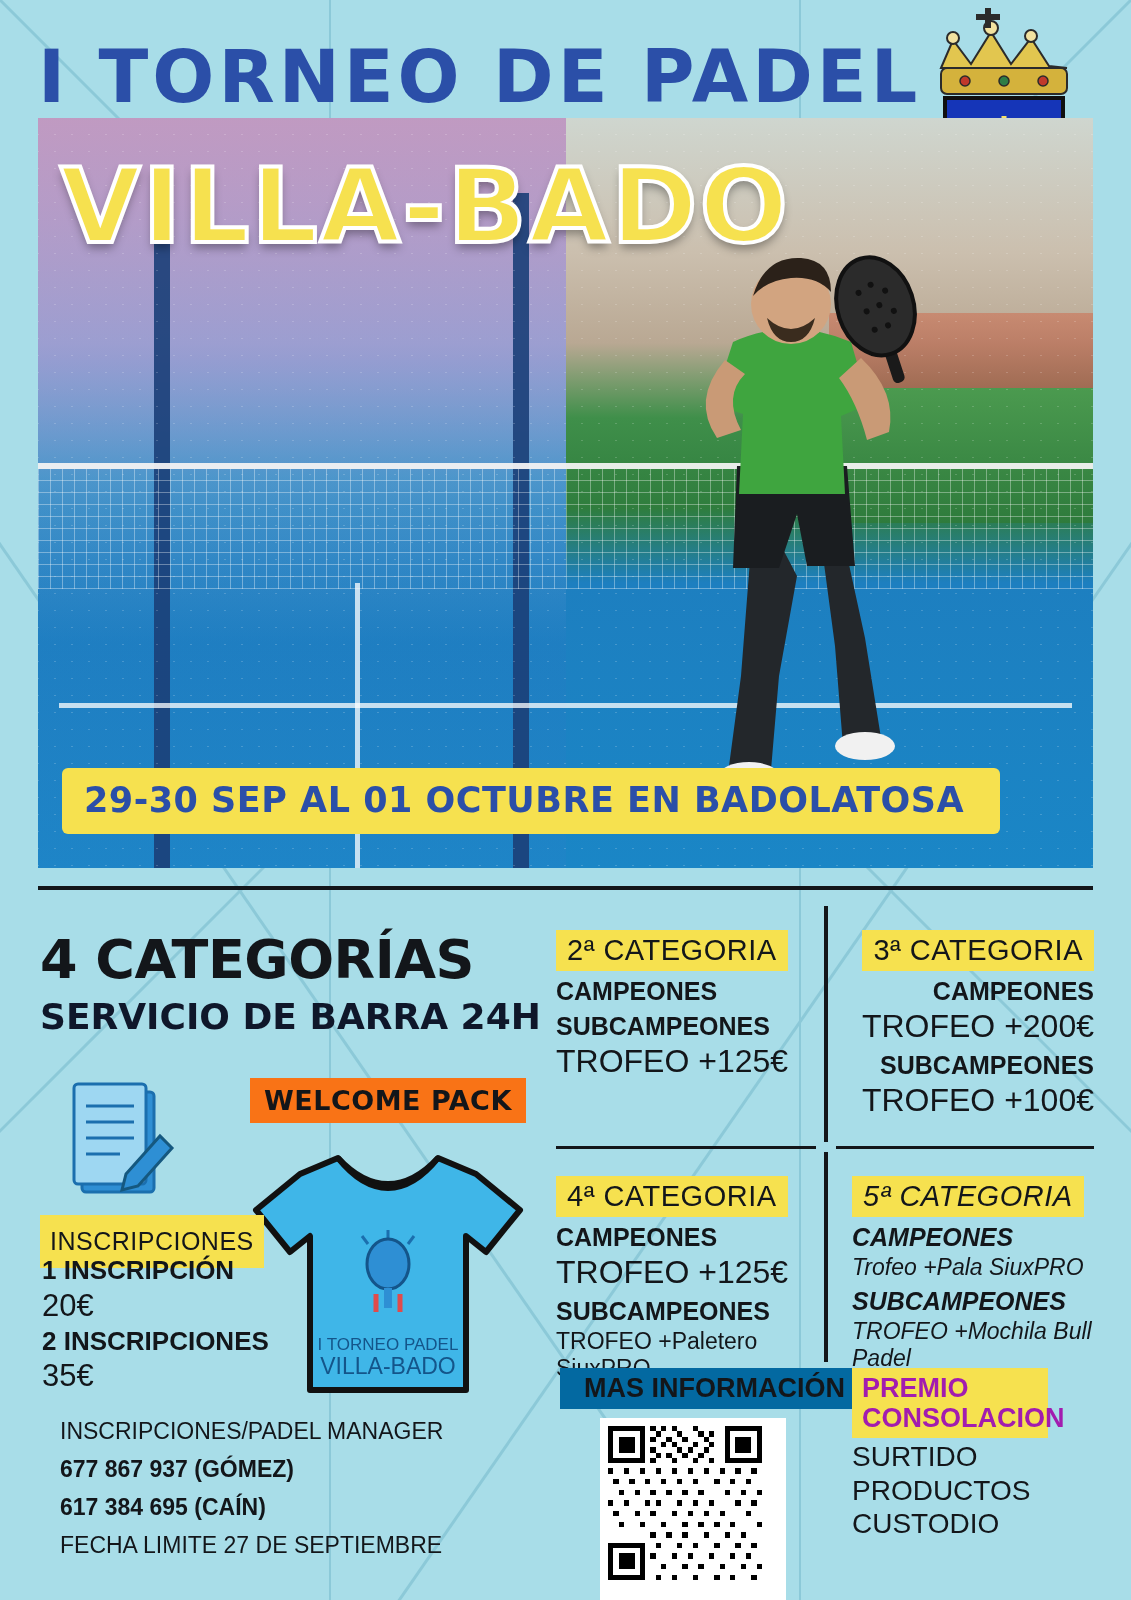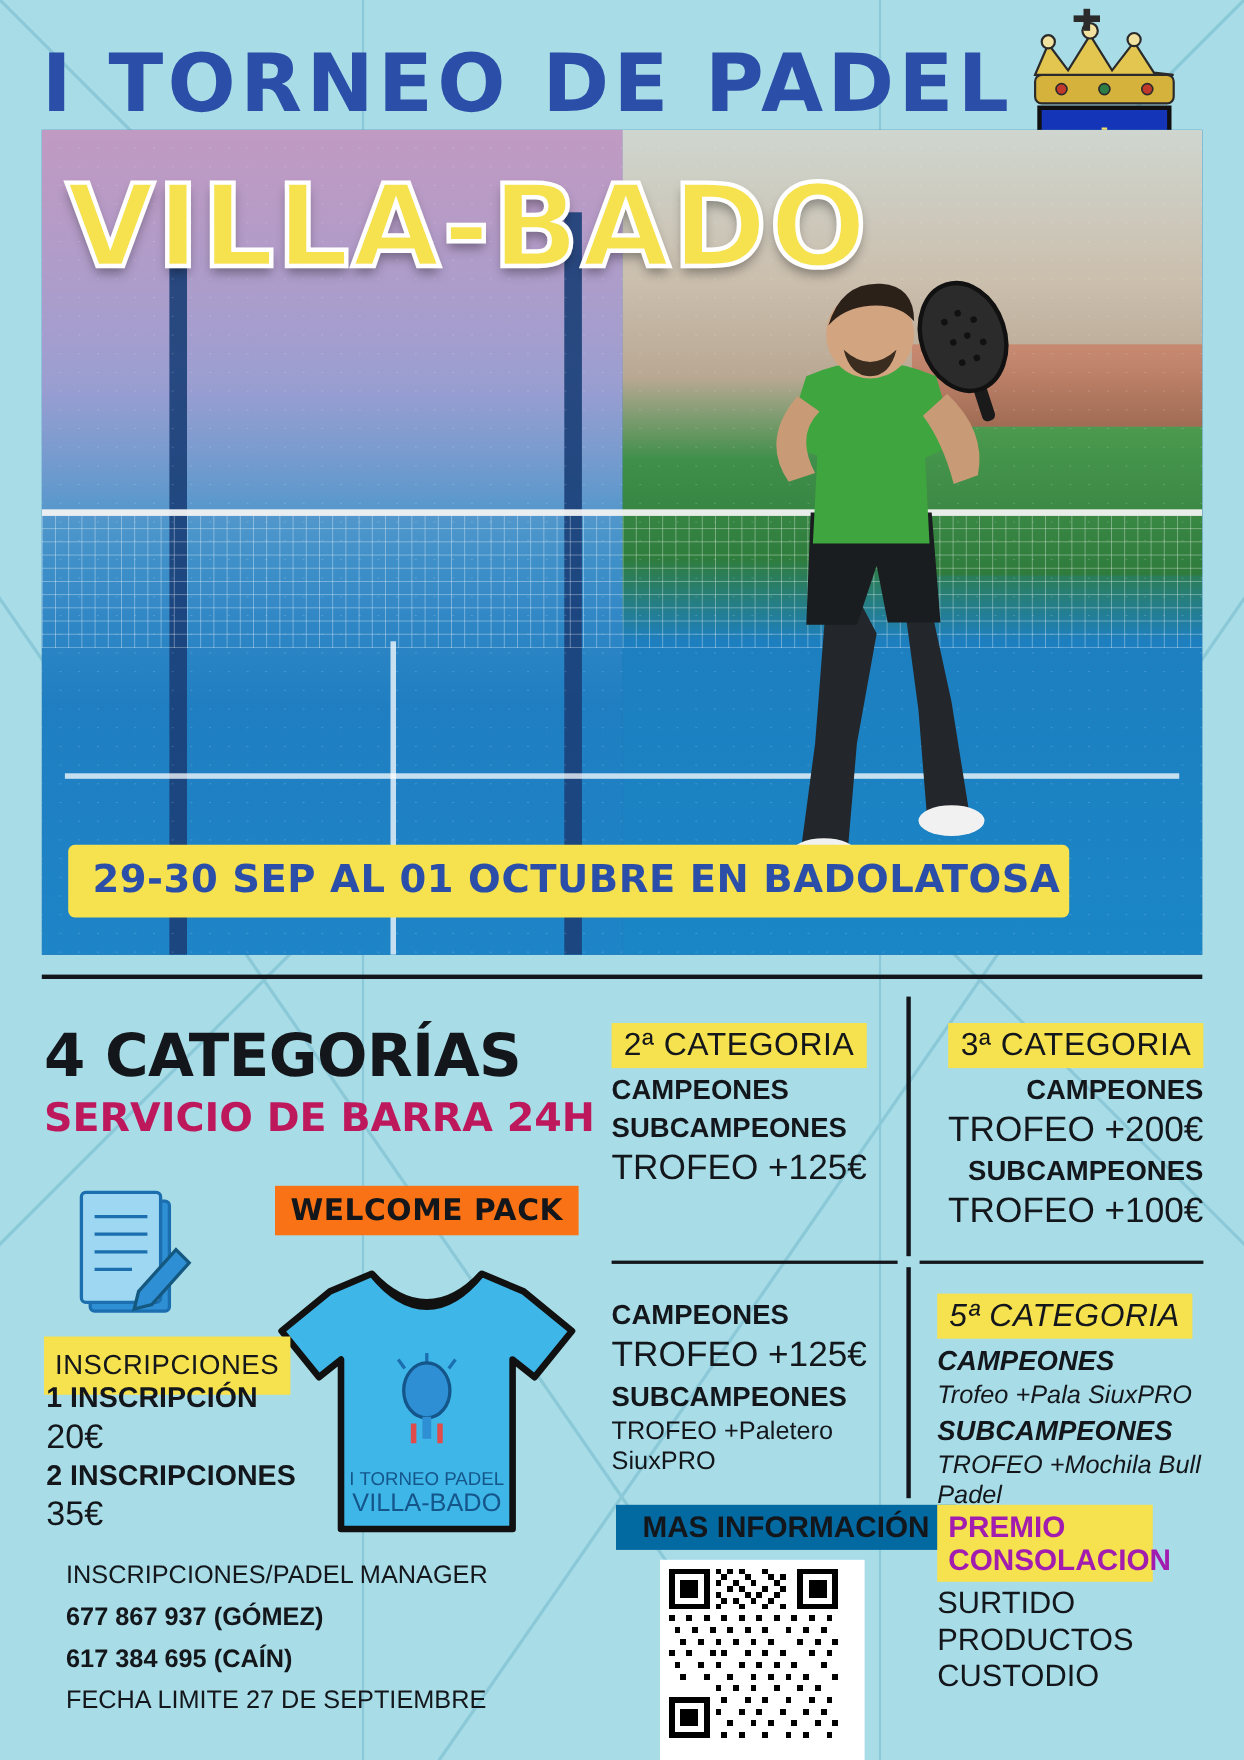--- a/index.html
+++ b/index.html
@@ -145,21 +145,21 @@
 
   .date-banner {
     position: absolute;
     left: 62px;
     top: 768px;
     background: #f6e14f;
     color: #2b4fa8;
     font-weight: bold;
     font-size: 35px;
     letter-spacing: .5px;
-    padding: 12px 8px 14px 22px;
+    padding: 12px 36px 14px 22px;
     border-radius: 6px;
     white-space: nowrap;
     font-family: "DejaVu Sans", sans-serif;
   }
 
   .hr-main {
     position: absolute;
     left: 38px;
     top: 886px;
     width: 1055px;
@@ -177,21 +177,21 @@
     color: #13161a;
     letter-spacing: -.5px;
     font-family: "DejaVu Sans", sans-serif;
   }
   .cat-sub {
     position: absolute;
     left: 40px;
     top: 996px;
     font-size: 36px;
     font-weight: bold;
-    color: #be185d;
+    color: #0f172a;
     font-family: "DejaVu Sans", sans-serif;
   }
 
   .doc-icon { position: absolute; left: 68px; top: 1078px; width: 110px; height: 130px; }
 
   .welcome-pack {
     position: absolute;
     left: 250px;
     top: 1078px;
     background: #f97316;
@@ -508,20 +508,21 @@
 
   <div class="cat-box right-al" style="left:838px; top:930px; width:256px;">
     <div class="cat-tag">3ª CATEGORIA</div>
     <div class="lbl">CAMPEONES</div>
     <div class="prize">TROFEO +200€</div>
     <div class="lbl">SUBCAMPEONES</div>
     <div class="prize">TROFEO +100€</div>
   </div>
 
   <div class="cat-box" style="left:556px; top:1176px; width:262px;">
+    <div class="cat-tag">4ª CATEGORIA</div>
     <div class="lbl">CAMPEONES</div>
     <div class="prize">TROFEO +125€</div>
     <div class="lbl">SUBCAMPEONES</div>
     <div class="prize-sm">TROFEO +Paletero SiuxPRO</div>
   </div>
 
   <div class="cat-box" style="left:852px; top:1176px; width:242px;font-style:italic;">
     <div class="cat-tag">5ª CATEGORIA</div>
     <div class="lbl">CAMPEONES</div>
     <div class="prize-sm">Trofeo +Pala SiuxPRO</div>

